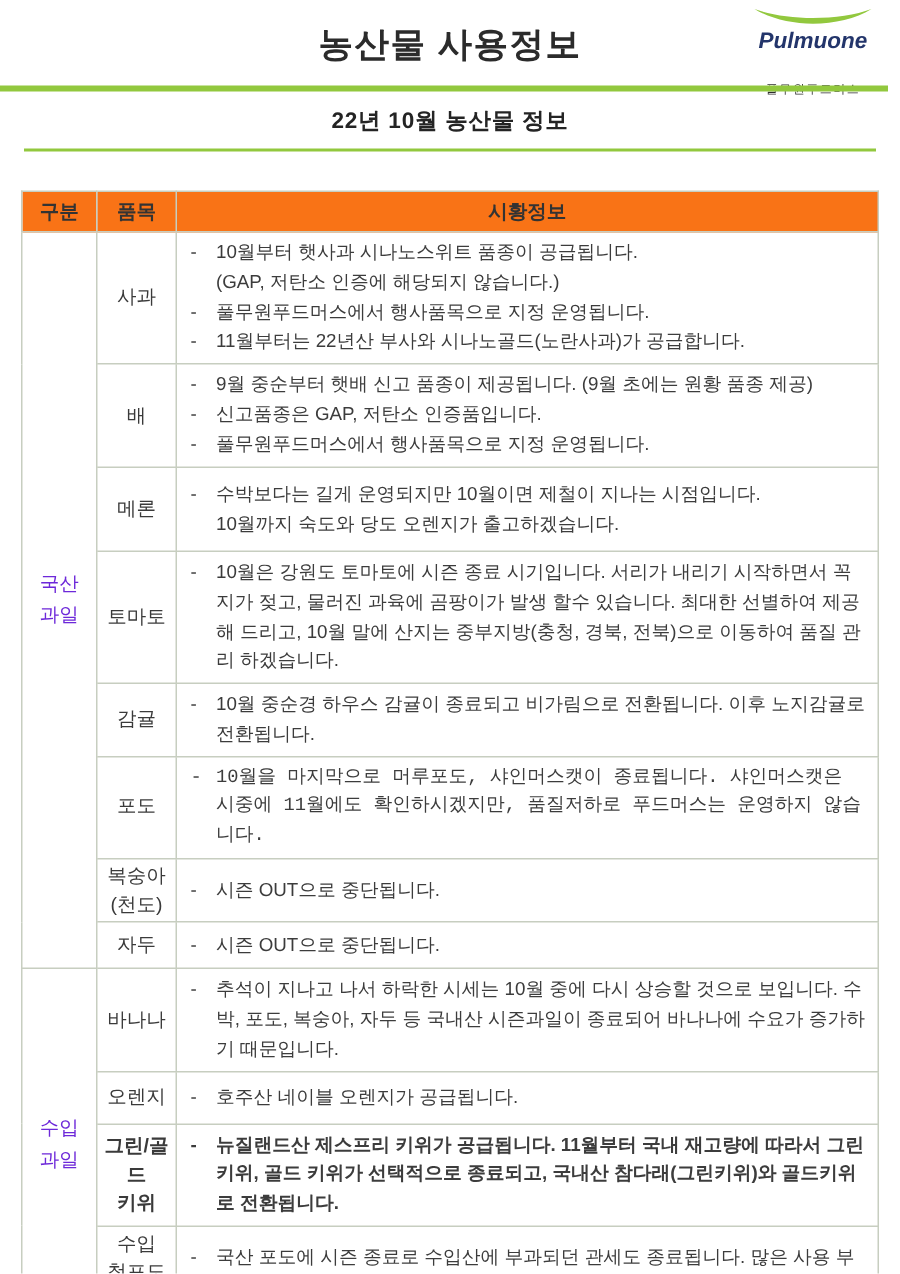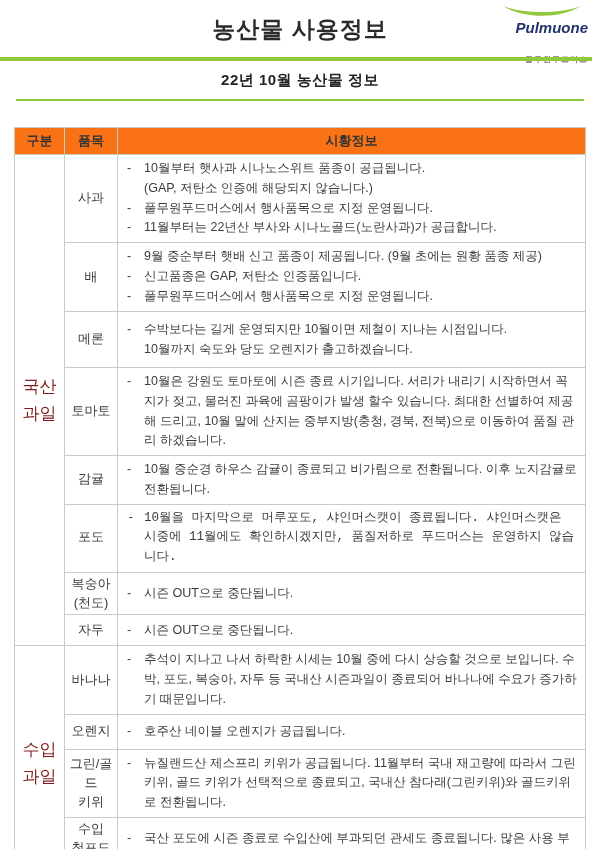--- a/index.html
+++ b/index.html
@@ -6,21 +6,21 @@
   body {
     width:600px; height:849px; position:relative; background:#ffffff;
     font-family:"Liberation Sans","DejaVu Sans",sans-serif;
     color:#3a3a3a; overflow:hidden;
   }
   
   .page-title {
     position:absolute; top:14px; left:0; right:0; text-align:center;
     font-size:23px; font-weight:bold; color:#2b2b2b; letter-spacing:1px;
   }
-  .logo { position:absolute; top:5px; right:12px; width:92px; text-align:right; }
+  .logo { position:absolute; top:5px; right:12px; width:92px; text-align:center; }
   .logo-arc { display:block; margin:0 auto; width:80px; height:15px; }
   .logo-brand { font-size:15px; font-weight:bold; font-style:italic; color:#23356b; line-height:1.1; }
   .logo-sub { font-size:8px; color:#2e2e2e; letter-spacing:1px; margin-top:17px; }
   .rule-thick { position:absolute; top:57px; left:0; width:592px; height:4px; background:#92c83e; }
   .page-subtitle {
     position:absolute; top:71px; left:0; right:0; text-align:center;
     font-size:15px; font-weight:600; color:#242424; letter-spacing:0.5px;
   }
   .rule-thin { position:absolute; top:99px; left:16px; width:568px; height:2px; background:#92c83e; }
 
@@ -29,21 +29,21 @@
     position:absolute; top:127px; left:14px; width:572px;
     border-collapse:collapse; table-layout:fixed;
   }
   .info-table th, .info-table td { border:1px solid #c7cec0; }
   .info-table th {
     background:#f97316; font-size:13px; font-weight:600; color:#333;
     height:26px; text-align:center; padding:0;
   }
   td.cat-cell {
     width:50px; text-align:center; vertical-align:middle;
-    font-size:17px; color:#7f1d1d; white-space:pre-line; line-height:1.6;
+    font-size:13px; color:#6d28d9; white-space:pre-line; line-height:1.6;
   }
   td.item-cell {
     width:53px; text-align:center; vertical-align:middle;
     font-size:13px; color:#3a3a3a; white-space:pre-line; line-height:1.45;
     padding:2px 1px;
   }
   td.info-cell {
     vertical-align:middle; font-size:12.5px; color:#3c3c3c;
     line-height:1.58; padding:4px 6px 4px 9px;
   }
@@ -191,21 +191,21 @@
     </tr>
     <tr style="height:35px;">
       <td class="item-cell">오렌지</td>
       <td class="info-cell">
         <div class="bullet">
             <span class="dash">-</span>
             <span class="btext">호주산 네이블 오렌지가 공급됩니다.</span>
           </div>
       </td>
     </tr>
-    <tr style="height:55px;">
+    <tr style="height:55px;font-weight:bold;">
       <td class="item-cell">그린/골드
 키위</td>
       <td class="info-cell">
         <div class="bullet">
             <span class="dash">-</span>
             <span class="btext">뉴질랜드산 제스프리 키위가 공급됩니다. 11월부터 국내 재고량에 따라서 그린키위, 골드 키위가 선택적으로 종료되고, 국내산 참다래(그린키위)와 골드키위로 전환됩니다.</span>
           </div>
       </td>
     </tr>
     <tr style="height:62px;">

